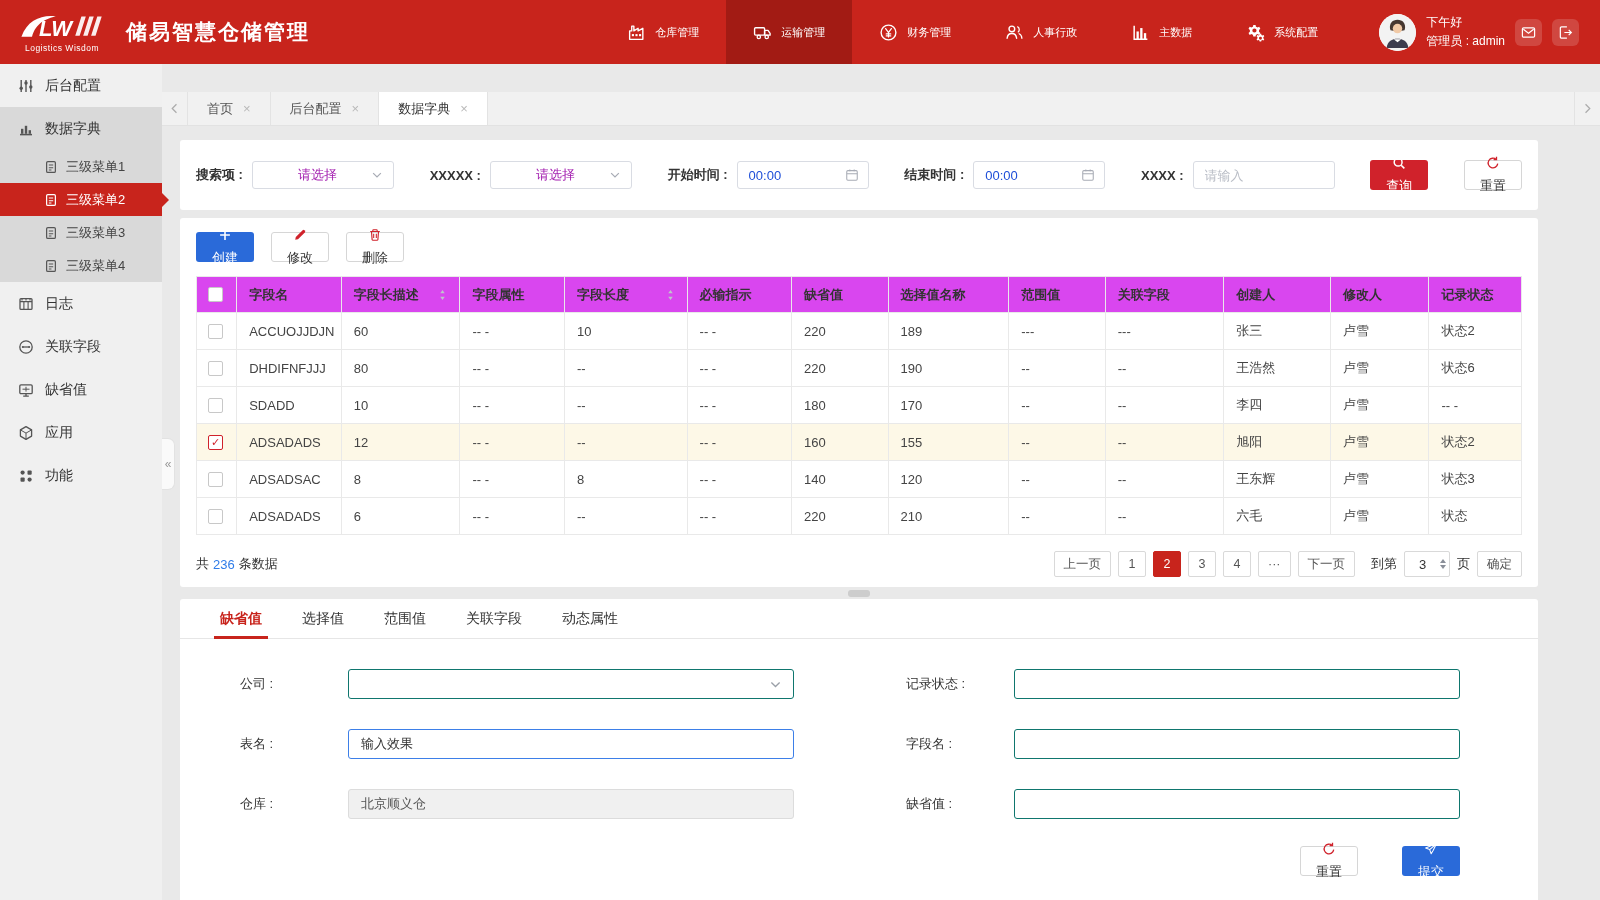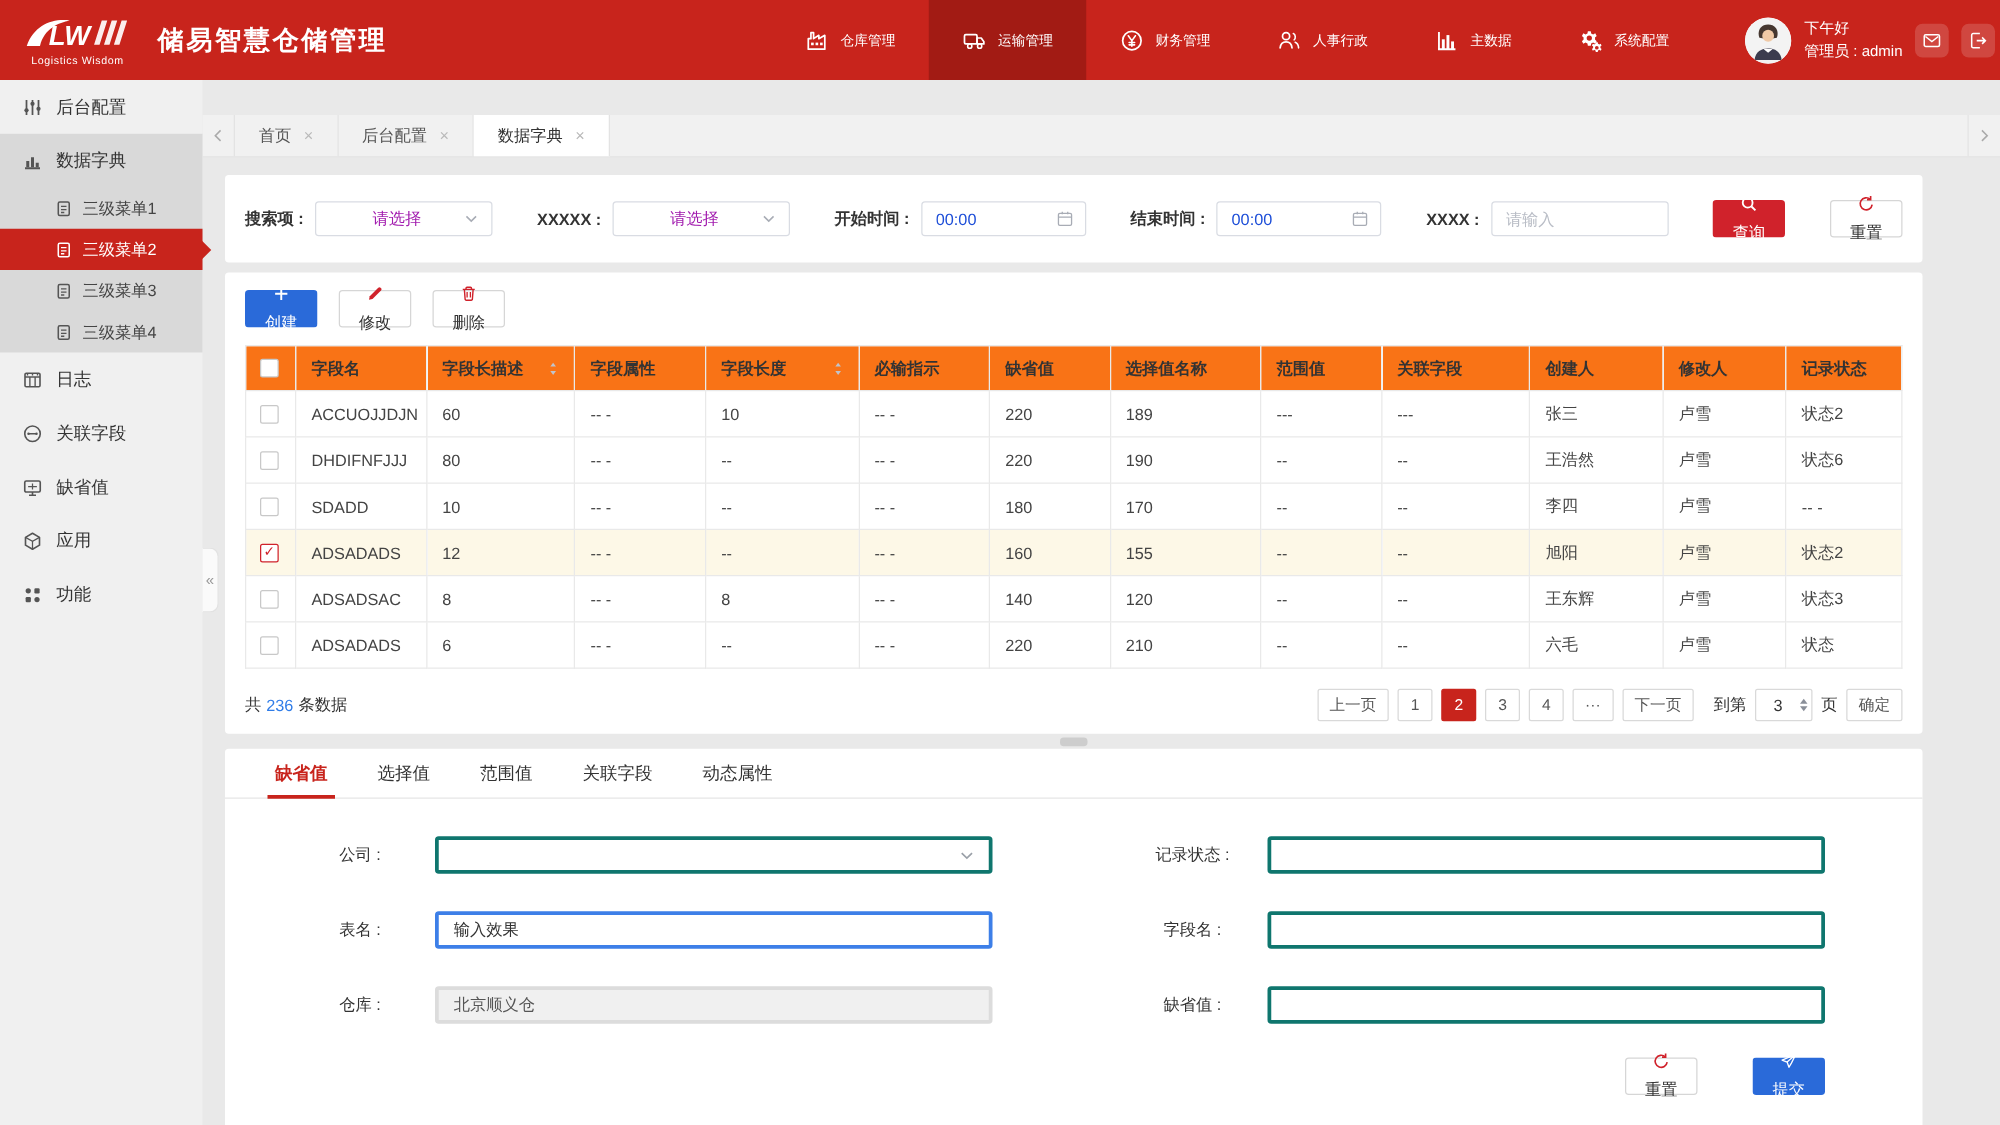--- a/index.html
+++ b/index.html
@@ -11,21 +11,21 @@
   
   .topbar { height:64px; background:#c8241c; display:flex; align-items:center; color:#fff; flex-shrink:0; }
   .logo-block { display:flex; flex-direction:column; align-items:center; padding:0 10px 0 16px; }
   .logo-block svg.logo-svg { width:92px; height:30px; display:block; }
   .logo-caption { font-size:8.5px; letter-spacing:.5px; margin-top:1px; }
   .app-title { font-size:21px; font-weight:bold; letter-spacing:2px; margin-left:8px; white-space:nowrap; }
   .top-nav { display:flex; margin-left:auto; height:64px; }
   .nav-item { height:64px; display:flex; align-items:center; gap:9px; padding:0 27px; font-size:11px; cursor:pointer; white-space:nowrap; }
   .nav-item.active { background:#a21b14; }
   .nav-item .ic { width:19px; height:19px; }
-  .user-area { display:flex; align-items:center; gap:10px; padding:0 4px 0 34px; }
+  .user-area { display:flex; align-items:center; gap:10px; padding:0 21px 0 34px; }
   .avatar { width:37px; height:37px; border-radius:50%; overflow:hidden; flex-shrink:0; background:#fff; }
   .avatar svg { width:100%; height:100%; display:block; }
   .user-text { font-size:12px; line-height:1.55; white-space:nowrap; }
   .icon-chip { width:27px; height:27px; border-radius:6px; background:rgba(255,255,255,.16); display:flex; align-items:center; justify-content:center; cursor:pointer; }
   .icon-chip .ic { width:15px; height:15px; }
 
   .main { flex:1; display:flex; min-height:0; }
 
   
   .sidebar { width:162px; background:#f0f0f0; position:relative; flex-shrink:0; z-index:5; }
@@ -76,21 +76,21 @@
   .btn.blue { background:#2a6ad9; color:#fff; }
   .btn.ghost { border-color:#d6d6d6; color:#333; }
   .btn.ghost .ic { color:#d0222b; }
 
   
   .table-panel { margin-top:8px; padding:14px 16px 10px; }
   .tp-toolbar { display:flex; gap:17px; margin-bottom:14px; }
   table { width:100%; border-collapse:collapse; table-layout:fixed; }
   th,td { border:1px solid #e9e9e9; height:36px; padding:0 12px; text-align:left; overflow:hidden; white-space:nowrap; }
   td { height:37px; color:#444; }
-  th { background:#f97316; color:#333; font-weight:bold; }
+  th { background:#d946ef; color:#333; font-weight:bold; }
   .thc { display:flex; align-items:center; justify-content:space-between; }
   .thc .ic { width:9px; height:14px; cursor:pointer; flex-shrink:0; }
   tr.selected td { background:#fdf8e7; }
   .cb { width:15px; height:15px; border:1px solid #c8c8c8; border-radius:2px; background:#fff; display:flex;
     align-items:center; justify-content:center; cursor:pointer; font-size:11px; line-height:1; }
   .cb.checked { border-color:#d0222b; color:#d0222b; font-weight:bold; }
   td.cbc, th.cbc { padding:0 0 0 11px; }
 
   .pg-row { display:flex; align-items:center; margin-top:16px; color:#333; }
   .total { display:flex; gap:4px; align-items:center; }
@@ -110,22 +110,22 @@
   .split .pill { width:22px; height:7px; border-radius:3px; background:#cdcdcd; cursor:row-resize; }
 
   
   .detail-panel { height:306px; }
   .detail-tabs { height:40px; display:flex; align-items:stretch; border-bottom:1px solid #e6e6e6; padding-left:20px; }
   .dtab { display:flex; align-items:center; padding:0 20px; font-size:14px; color:#333; position:relative; cursor:pointer; }
   .dtab.active { color:#c8241c; font-weight:bold; }
   .dtab.active::after { content:""; position:absolute; left:14px; right:14px; bottom:-1px; height:3px; background:#c8241c; }
   .detail-form { display:grid; grid-template-columns:1fr 1fr; column-gap:112px; row-gap:30px; padding:30px 78px 0 60px; }
   .frow { display:flex; align-items:center; }
-  .frow > label { width:96px; text-align:center; margin-right:12px; flex-shrink:0; color:#333; white-space:nowrap; }
-  .ctrl2 { flex:1; height:30px; border:3px solid #0f766e; border-radius:3px; display:flex; align-items:center; padding:0 10px; background:#fff; }
+  .frow > label { width:96px; text-align:left; margin-right:12px; flex-shrink:0; color:#333; white-space:nowrap; }
+  .ctrl2 { flex:1; height:30px; border:1px solid #0f766e; border-radius:3px; display:flex; align-items:center; padding:0 10px; background:#fff; }
   .ctrl2 input { border:none; outline:none; width:100%; font-size:13px; color:#333; background:transparent; font-family:inherit; }
   .ctrl2.sel { justify-content:flex-end; cursor:pointer; }
   .ctrl2 .ic { width:15px; height:15px; color:#9aa0a8; flex-shrink:0; }
   .ctrl2.focus { border-color:#3d7fe8; }
   .ctrl2.disabled { background:#f0f0f0; border-color:#dcdcdc; }
   .ctrl2.disabled input { color:#555; }
   .detail-footer { display:flex; justify-content:flex-end; gap:44px; padding:27px 78px 0 0; }
 
   .ic { display:inline-flex; }
   .ic svg { width:100%; height:100%; display:block; }

